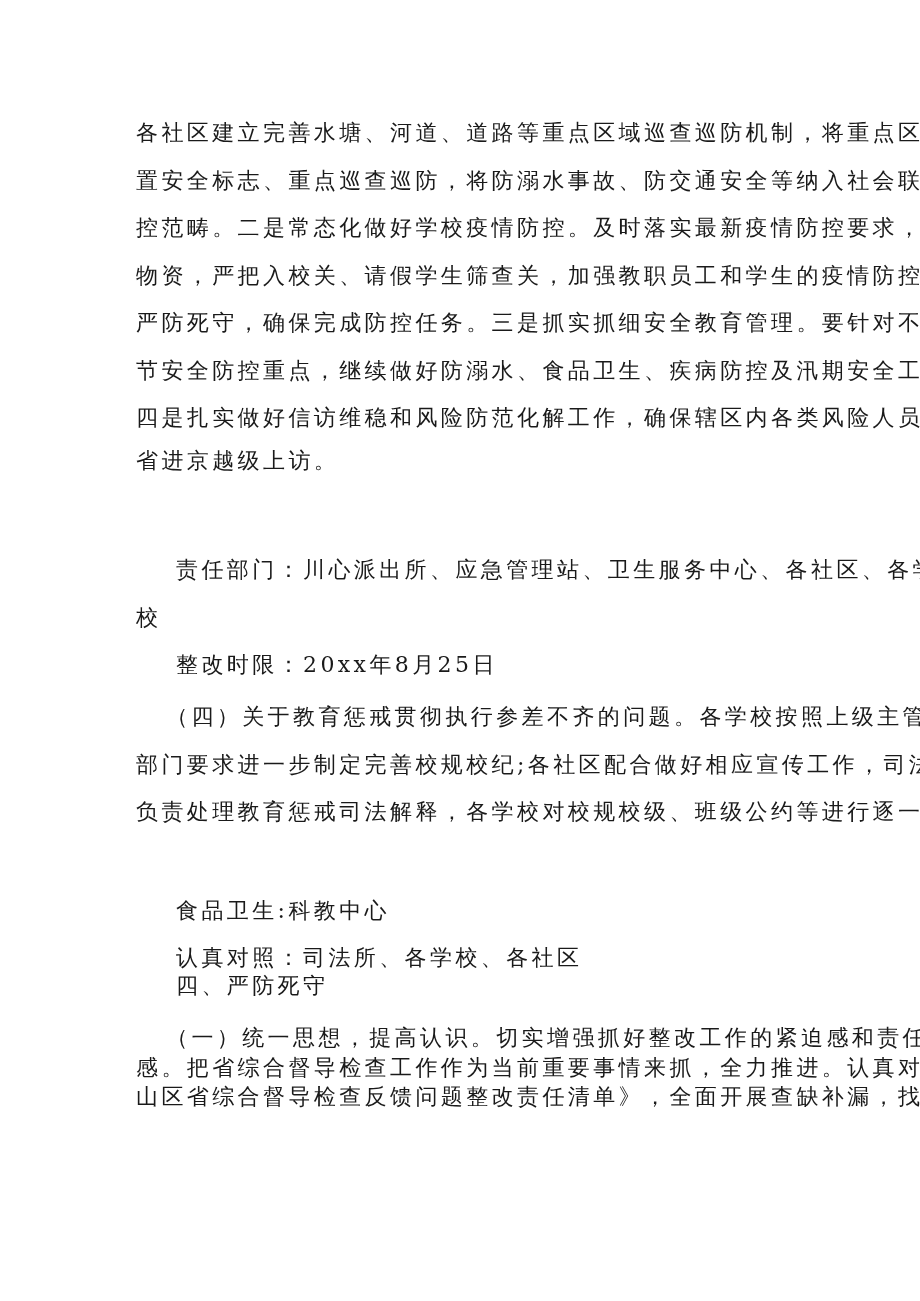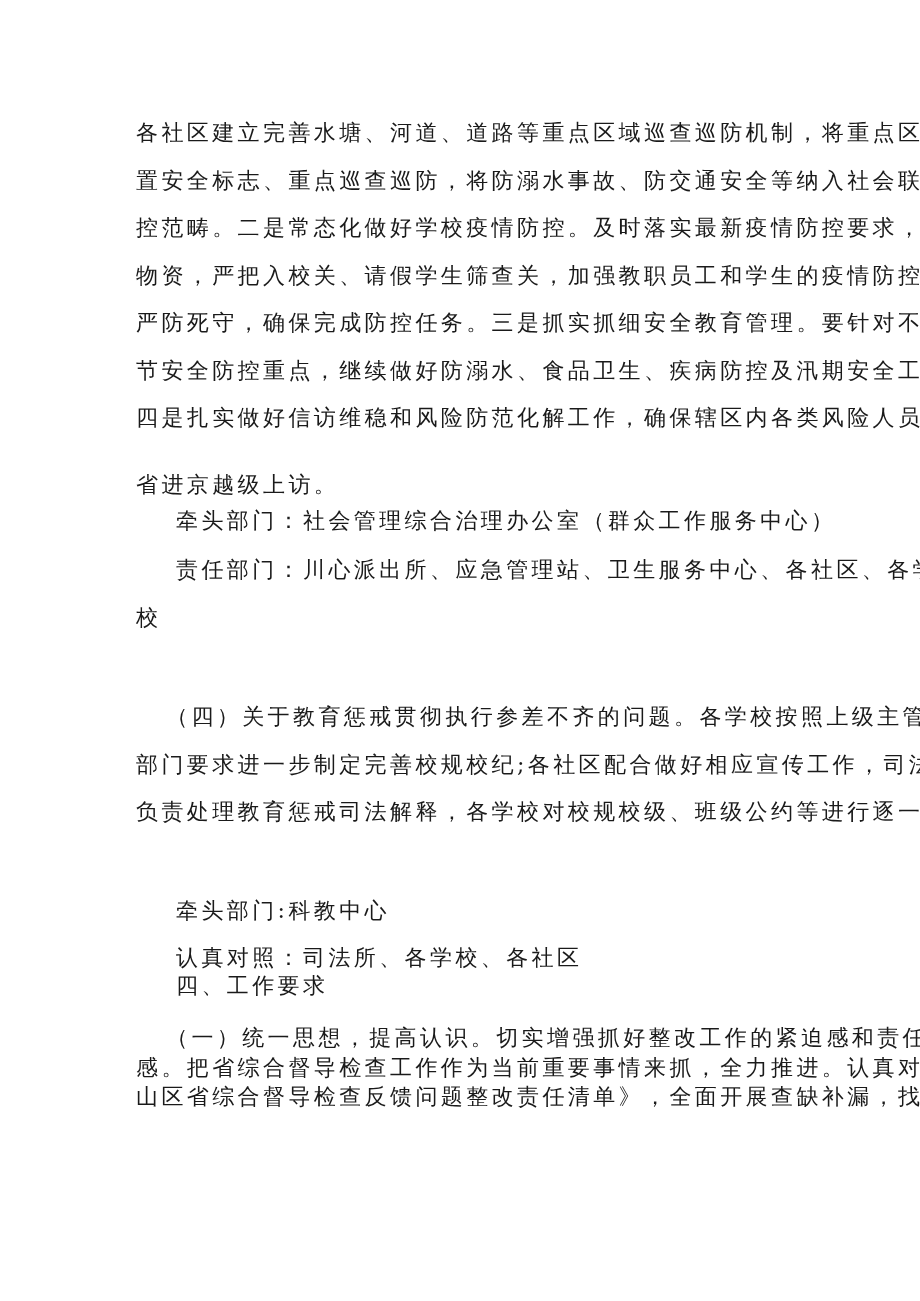--- a/index.html
+++ b/index.html
@@ -22,30 +22,30 @@
 <body>
 
 <div class="page">
   <div class="ln" style="top:120px">各社区建立完善水塘、河道、道路等重点区域巡查巡防机制，将重点区域设</div>
   <div class="ln" style="top:168px">置安全标志、重点巡查巡防，将防溺水事故、防交通安全等纳入社会联防联</div>
   <div class="ln" style="top:215px">控范畴。二是常态化做好学校疫情防控。及时落实最新疫情防控要求，配齐</div>
   <div class="ln" style="top:263px">物资，严把入校关、请假学生筛查关，加强教职员工和学生的疫情防控工作，</div>
   <div class="ln" style="top:310px">严防死守，确保完成防控任务。三是抓实抓细安全教育管理。要针对不同季</div>
   <div class="ln" style="top:358px">节安全防控重点，继续做好防溺水、食品卫生、疾病防控及汛期安全工作。</div>
   <div class="ln" style="top:405px">四是扎实做好信访维稳和风险防范化解工作，确保辖区内各类风险人员不赴</div>
-  <div class="ln" style="top:472px">省进京越级上访。</div>
+  <div class="ln" style="top:448px">省进京越级上访。</div>
 
-  <div class="ln ind" style="top:508px">牵头部门：社会管理综合治理办公室（群众工作服务中心）</div>
   <div class="ln ind" style="top:557px">责任部门：川心派出所、应急管理站、卫生服务中心、各社区、各学</div>
   <div class="ln" style="top:605px">校</div>
+  <div class="ln ind" style="top:652px">整改时限：20xx年8月25日</div>
 
   <div class="ln ind2" style="top:704px">（四）关于教育惩戒贯彻执行参差不齐的问题。各学校按照上级主管</div>
   <div class="ln" style="top:752px">部门要求进一步制定完善校规校纪;各社区配合做好相应宣传工作，司法所</div>
   <div class="ln" style="top:799px">负责处理教育惩戒司法解释，各学校对校规校级、班级公约等进行逐一清理，</div>
 
-  <div class="ln ind" style="top:898px">牵头部门:科教中心</div>
+  <div class="ln ind" style="top:898px">食品卫生:科教中心</div>
   <div class="ln ind" style="top:945px">认真对照：司法所、各学校、各社区</div>
-  <div class="ln ind" style="top:973px">四、工作要求</div>
+  <div class="ln ind" style="top:973px">四、严防死守</div>
 
   <div class="ln ind2" style="top:1025px">（一）统一思想，提高认识。切实增强抓好整改工作的紧迫感和责任</div>
   <div class="ln" style="top:1055px">感。把省综合督导检查工作作为当前重要事情来抓，全力推进。认真对照《钟</div>
   <div class="ln" style="top:1084px">山区省综合督导检查反馈问题整改责任清单》，全面开展查缺补漏，找准当</div>
 </div>
 
 </body></html>

